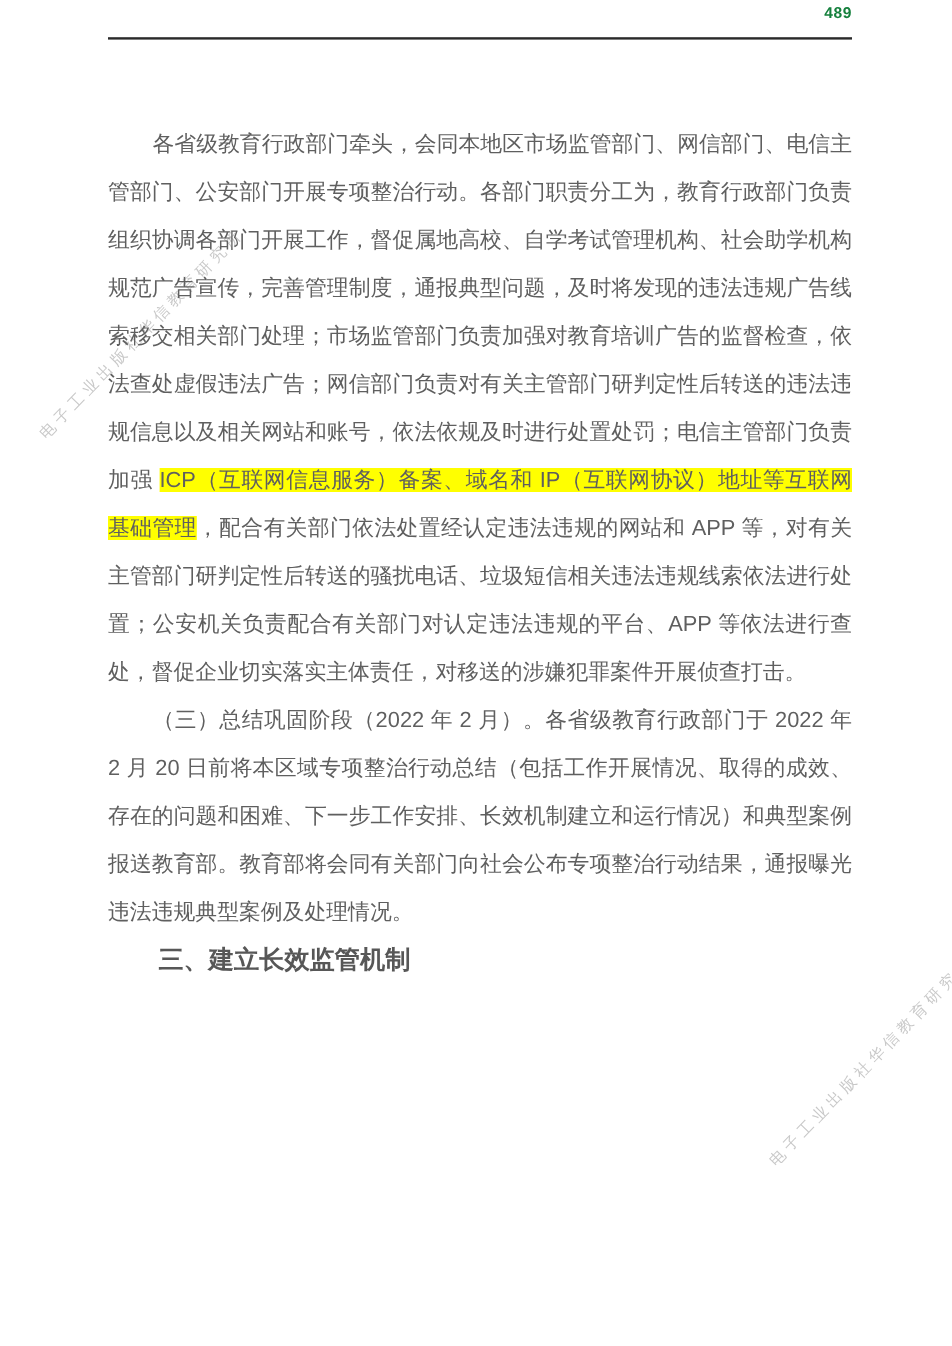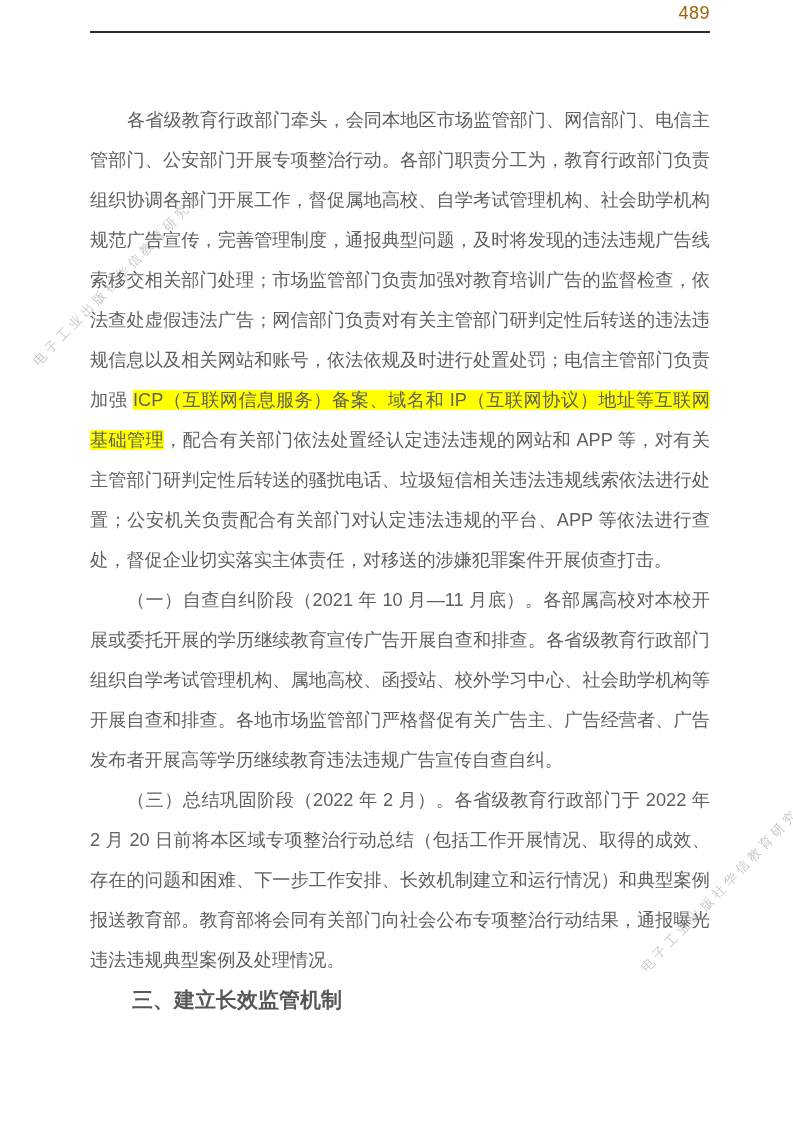--- a/index.html
+++ b/index.html
@@ -11,23 +11,24 @@
     width: 793px;
     height: 1122px;
     position: relative;
     overflow: hidden;
     font-family: "Liberation Sans", sans-serif;
   }
   .page-number {
     position: absolute;
     top: 3px;
     right: 83px;
-    font-size: 18px;
-    color: #a16207;
+    font-size: 13px;
+    color: #15803d;
     letter-spacing: 0.5px;
+    font-weight: bold;
   }
   .header-rule {
     position: absolute;
     top: 31px;
     left: 90px;
     width: 620px;
     height: 0;
     border-top: 2px solid #2a2a2a;
   }
   .watermark {
@@ -79,16 +80,15 @@
 <div class="page-number">489</div>
 
 <div class="header-rule"></div>
 
 <div class="watermark wm-1">电子工业出版社华信教育研究所</div>
 
 <div class="watermark wm-2">电子工业出版社华信教育研究所</div>
 
 <main class="content">
     <p class="body"><span>各省级教育行政部门牵头，会同本地区市场监管部门、网信部门、电信主管部门、公安部门开展专项整治行动。各部门职责分工为，教育行政部门负责组织协调各部门开展工作，督促属地高校、自学考试管理机构、社会助学机构规范广告宣传，完善管理制度，通报典型问题，及时将发现的违法违规广告线索移交相关部门处理；市场监管部门负责加强对教育培训广告的监督检查，依法查处虚假违法广告；网信部门负责对有关主管部门研判定性后转送的违法违规信息以及相关网站和账号，依法依规及时进行处置处罚；电信主管部门负责加强 </span><span class="highlight">ICP（互联网信息服务）备案、域名和 IP（互联网协议）地址等互联网基础管理</span><span>，配合有关部门依法处置经认定违法违规的网站和 APP 等，对有关主管部门研判定性后转送的骚扰电话、垃圾短信相关违法违规线索依法进行处置；公安机关负责配合有关部门对认定违法违规的平台、APP 等依法进行查处，督促企业切实落实主体责任，对移送的涉嫌犯罪案件开展侦查打击。</span></p>
-    <p class="body"><span>（一）自查自纠阶段（2021 年 10 月—11 月底）。各部属高校对本校开展或委托开展的学历继续教育宣传广告开展自查和排查。各省级教育行政部门组织自学考试管理机构、属地高校、函授站、校外学习中心、社会助学机构等开展自查和排查。各地市场监管部门严格督促有关广告主、广告经营者、广告发布者开展高等学历继续教育违法违规广告宣传自查自纠。</span></p>
     <p class="body"><span>（三）总结巩固阶段（2022 年 2 月）。各省级教育行政部门于 2022 年 2 月 20 日前将本区域专项整治行动总结（包括工作开展情况、取得的成效、存在的问题和困难、下一步工作安排、长效机制建立和运行情况）和典型案例报送教育部。教育部将会同有关部门向社会公布专项整治行动结果，通报曝光违法违规典型案例及处理情况。</span></p>
     <p class="heading"><span>三、建立长效监管机制</span></p>
   </main>
 
 </body></html>

